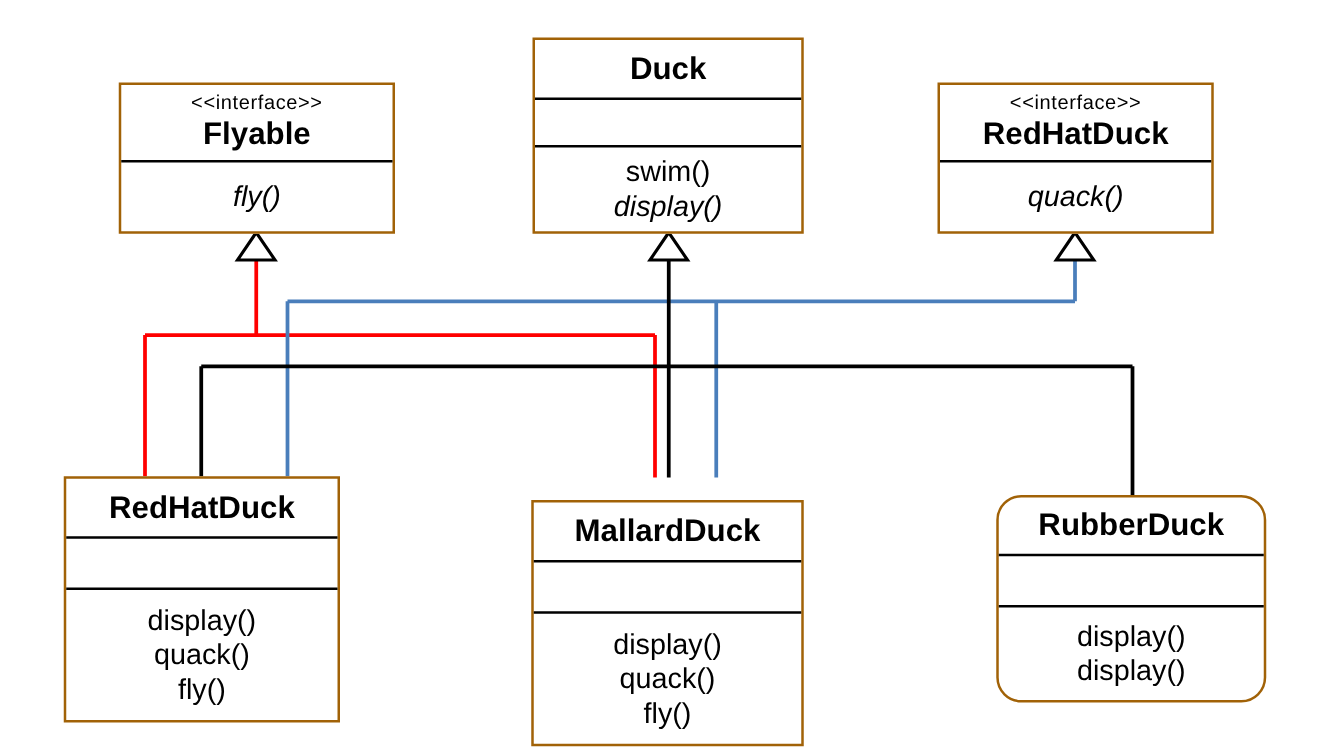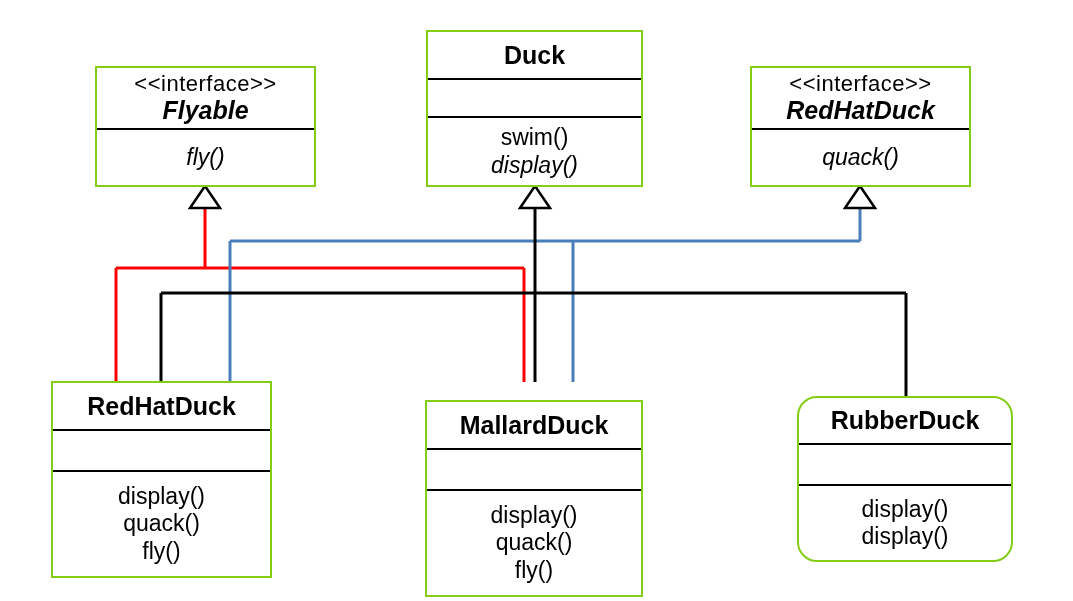--- a/index.html
+++ b/index.html
@@ -21,52 +21,51 @@
   }
   #edges {
     position: absolute;
     left: 0;
     top: 0;
     width: 1073px;
     height: 601px;
   }
   .uml-box {
     position: absolute;
-    border: 2px solid #84cc16;
+    border: 2px solid #a16207;
     background: #ffffff;
     box-sizing: border-box;
     z-index: 5;
   }
   .compartment {
     box-sizing: border-box;
     display: flex;
     flex-direction: column;
     align-items: center;
     justify-content: center;
     overflow: hidden;
   }
   .compartment.divider-top {
     border-top: 2px solid #000000;
   }
   .stereotype {
-    font-size: 22px;
+    font-size: 16px;
     color: #000000;
     letter-spacing: 0.5px;
     white-space: nowrap;
     line-height: 1.15;
   }
   .cls-name {
     font-weight: bold;
     font-size: 25px;
     color: #000000;
     white-space: nowrap;
     line-height: 1.15;
   }
   .cls-name.italic {
-    font-style: italic;
   }
   .member {
     font-size: 23px;
     color: #000000;
     white-space: nowrap;
     line-height: 1.18;
   }
   .member.italic {
     font-style: italic;
   }

